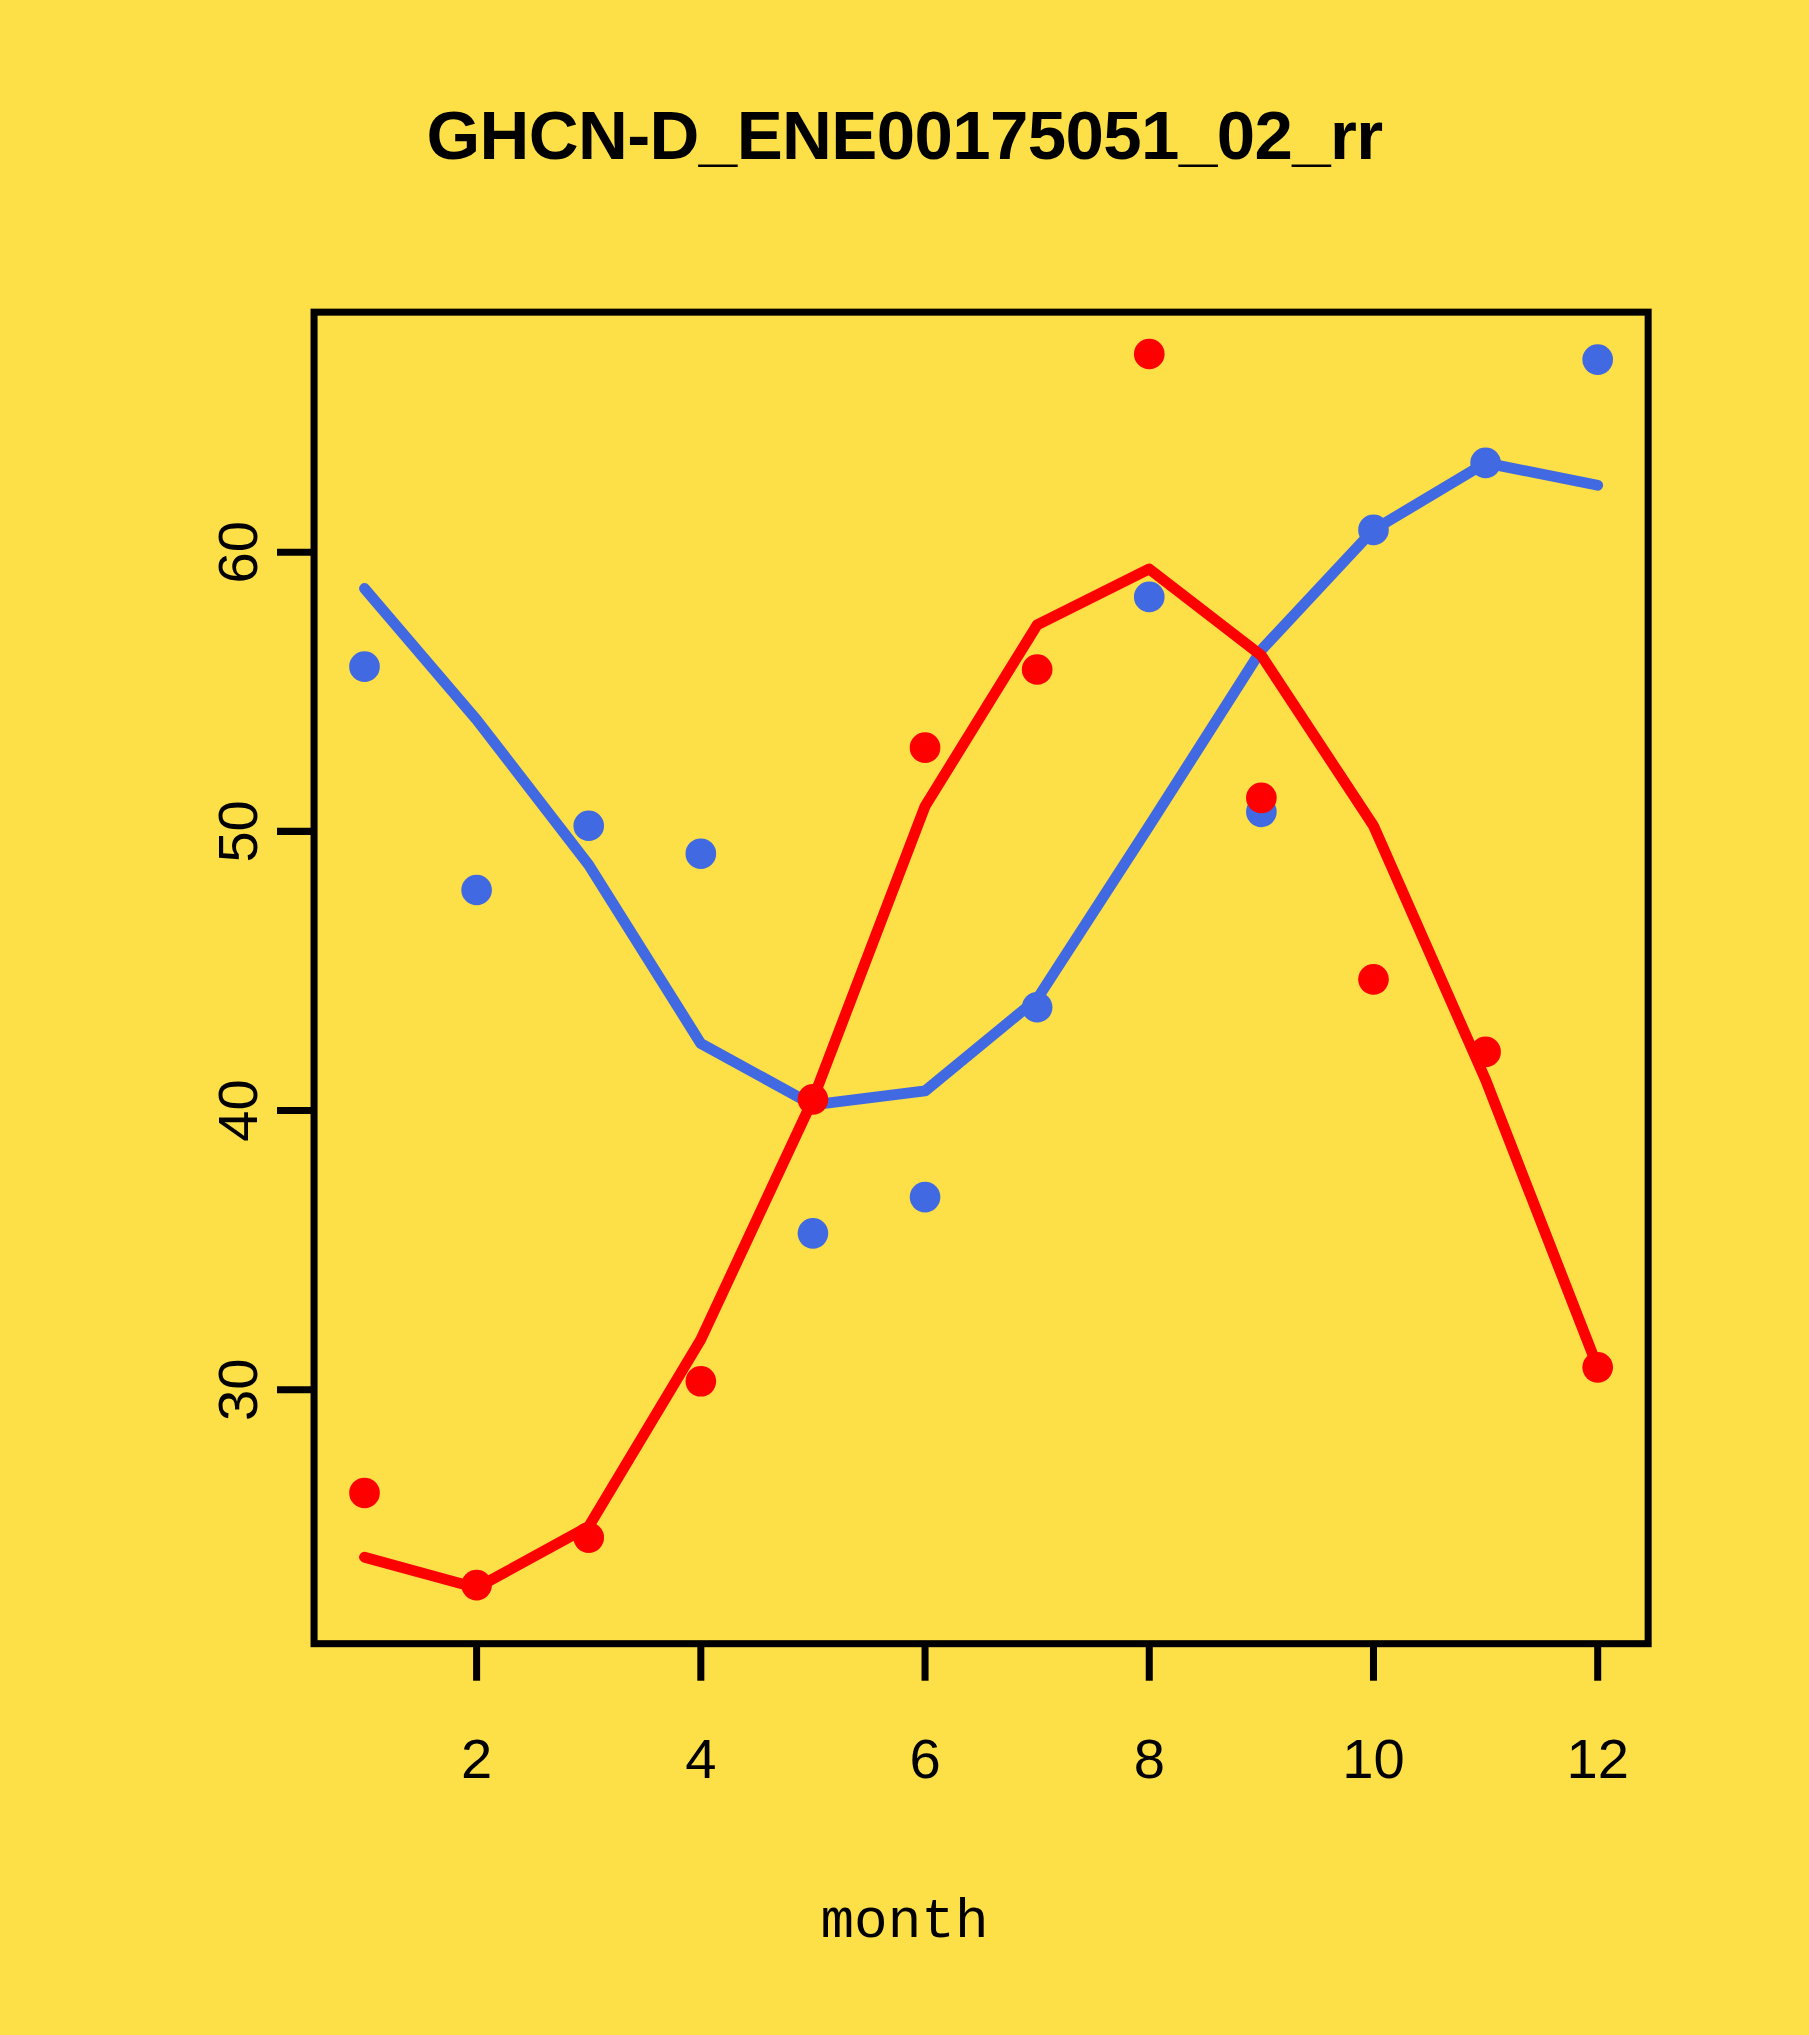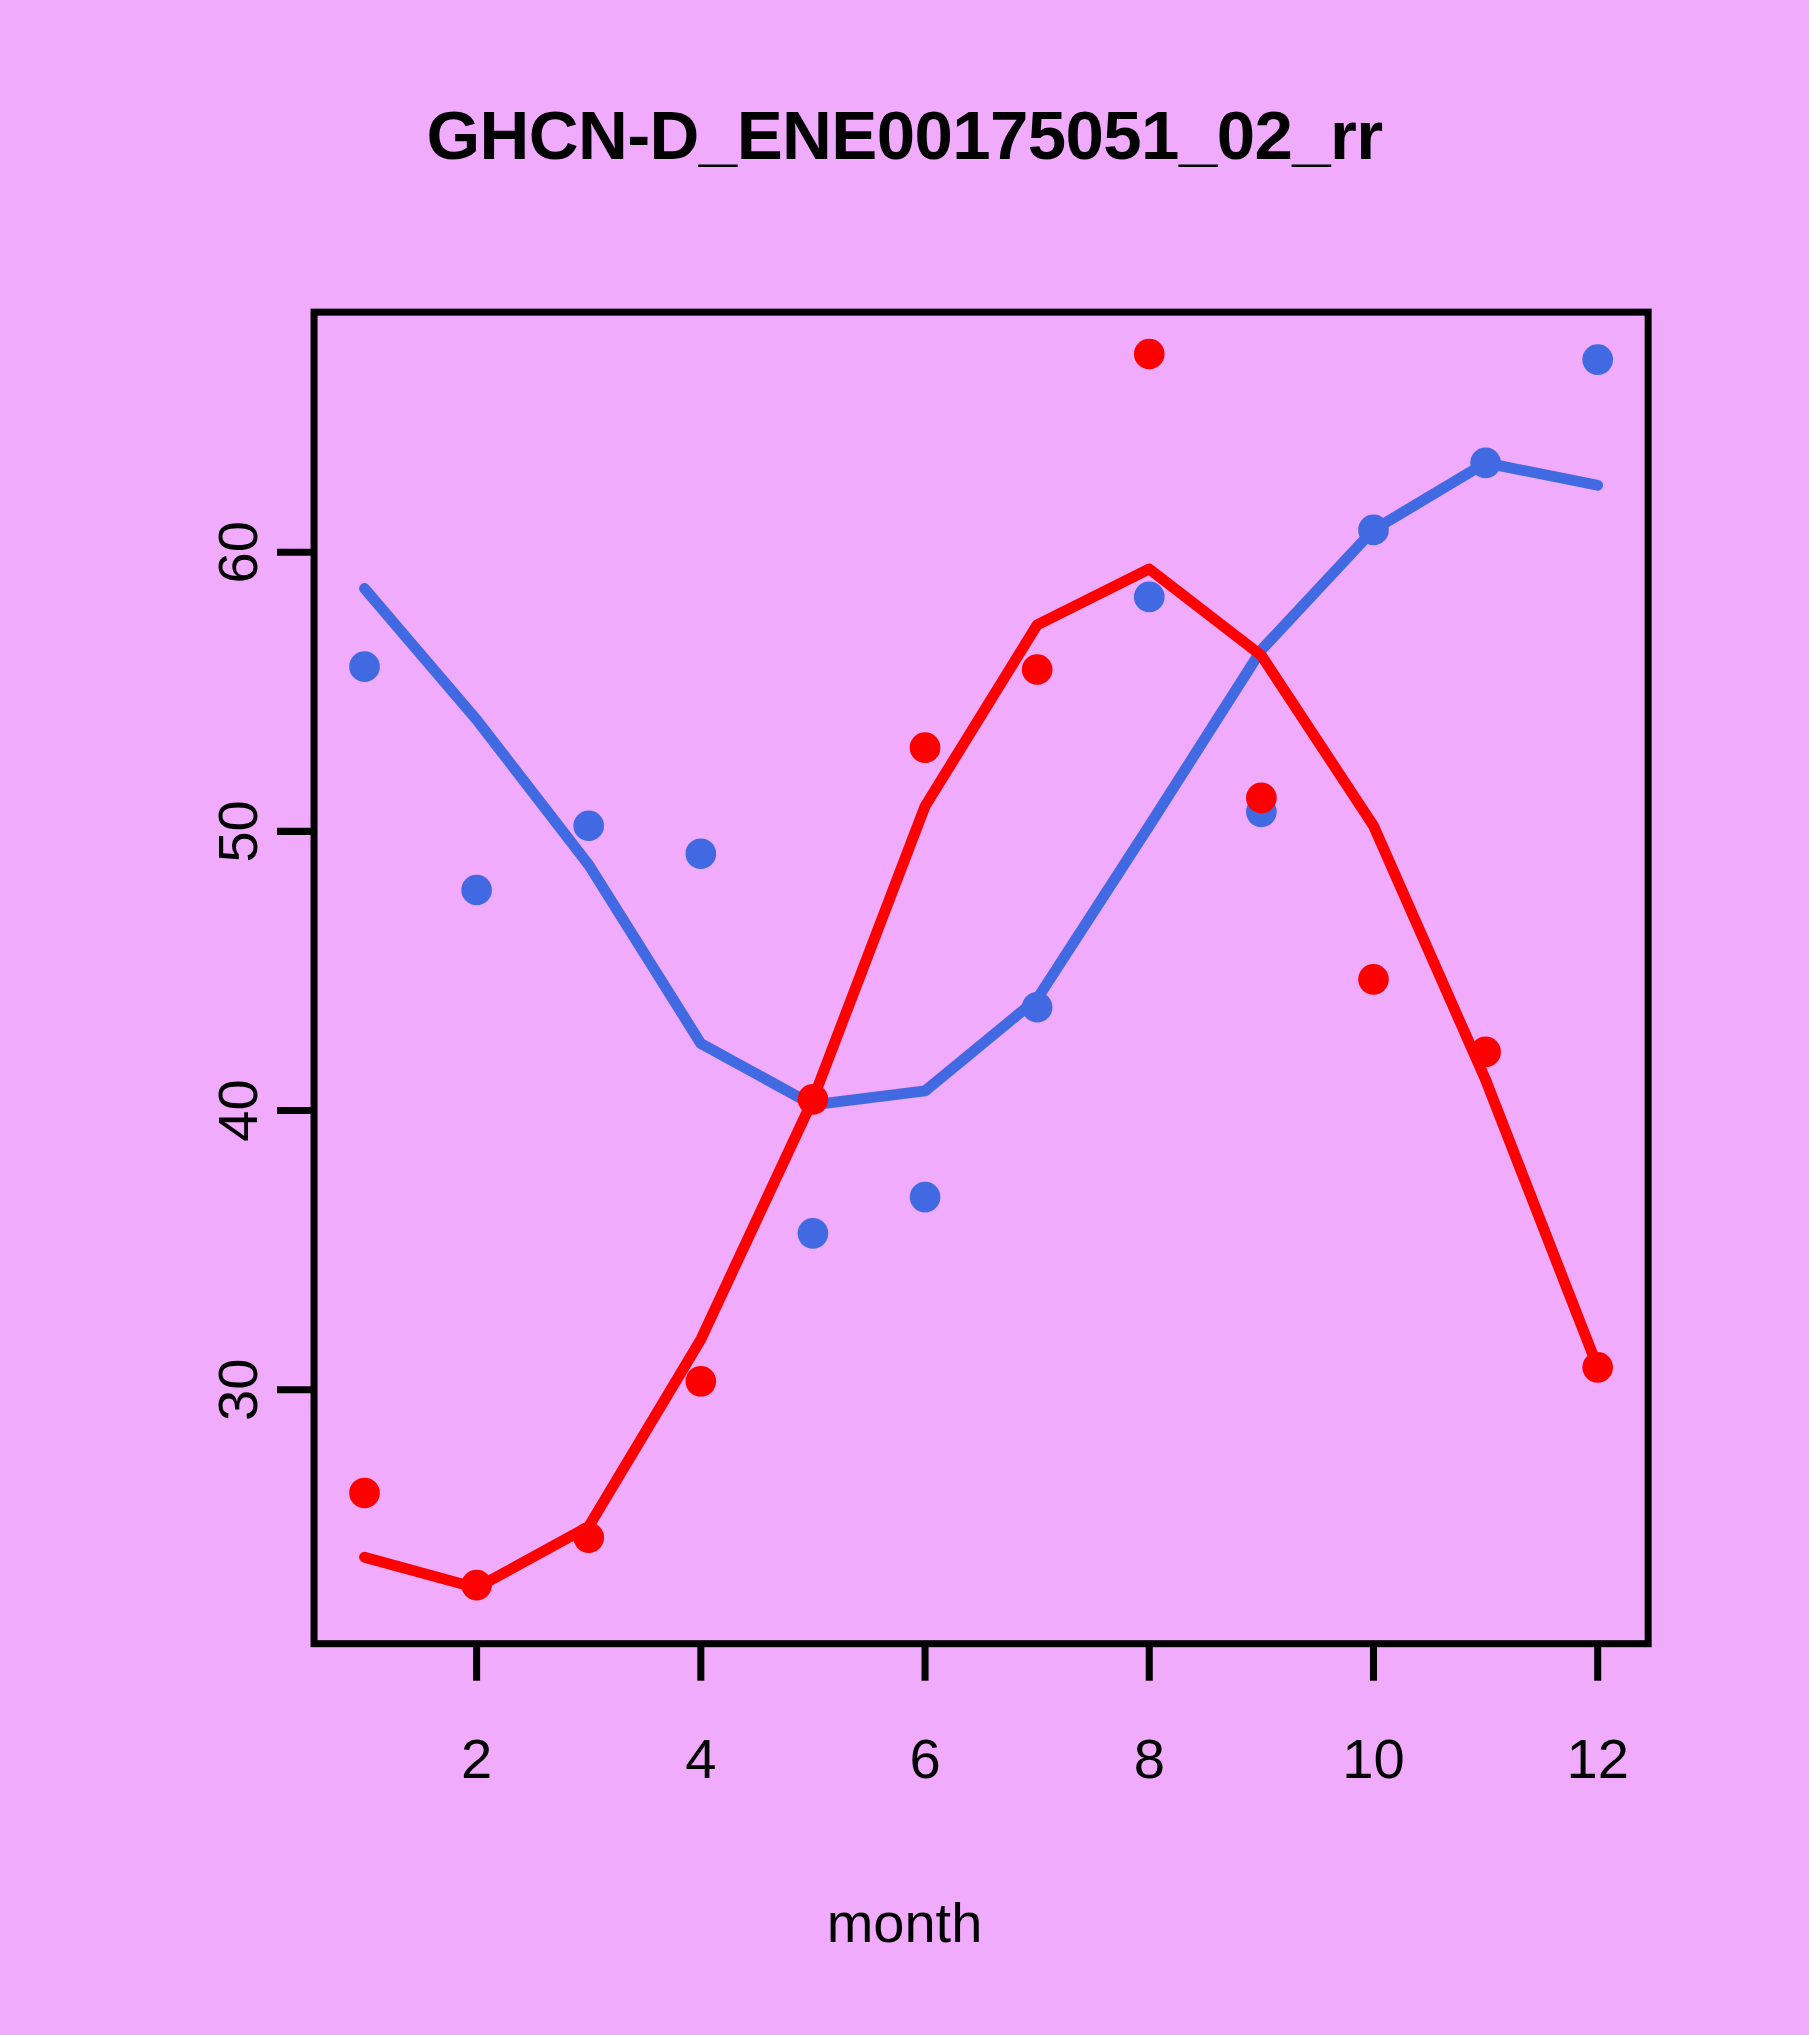--- a/index.html
+++ b/index.html
@@ -10,42 +10,42 @@
   body {
     width: 1809px;
     height: 2035px;
     font-family: "Liberation Sans", sans-serif;
     overflow: hidden;
   }
   #figure {
     position: relative;
     width: 1809px;
     height: 2035px;
-    background: #f0abfc;
+    background: #fde047;
   }
   #chart-title {
     position: absolute;
     top: 96px;
     left: 0;
     width: 1809px;
     text-align: center;
     font-family: "Liberation Sans", sans-serif;
     font-size: 69px;
     font-weight: bold;
     letter-spacing: -0.6px;
     color: #000000;
     white-space: nowrap;
   }
   #xlabel {
     position: absolute;
     top: 1890px;
     left: 0;
     width: 1809px;
     text-align: center;
-    font-family: Liberation Sans, sans-serif;
+    font-family: Liberation Mono, monospace;
     font-size: 56px;
     font-weight: normal;
     color: #000000;
   }
   #plot-svg {
     position: absolute;
     top: 0;
     left: 0;
   }
   .axis-tick-label-x {

